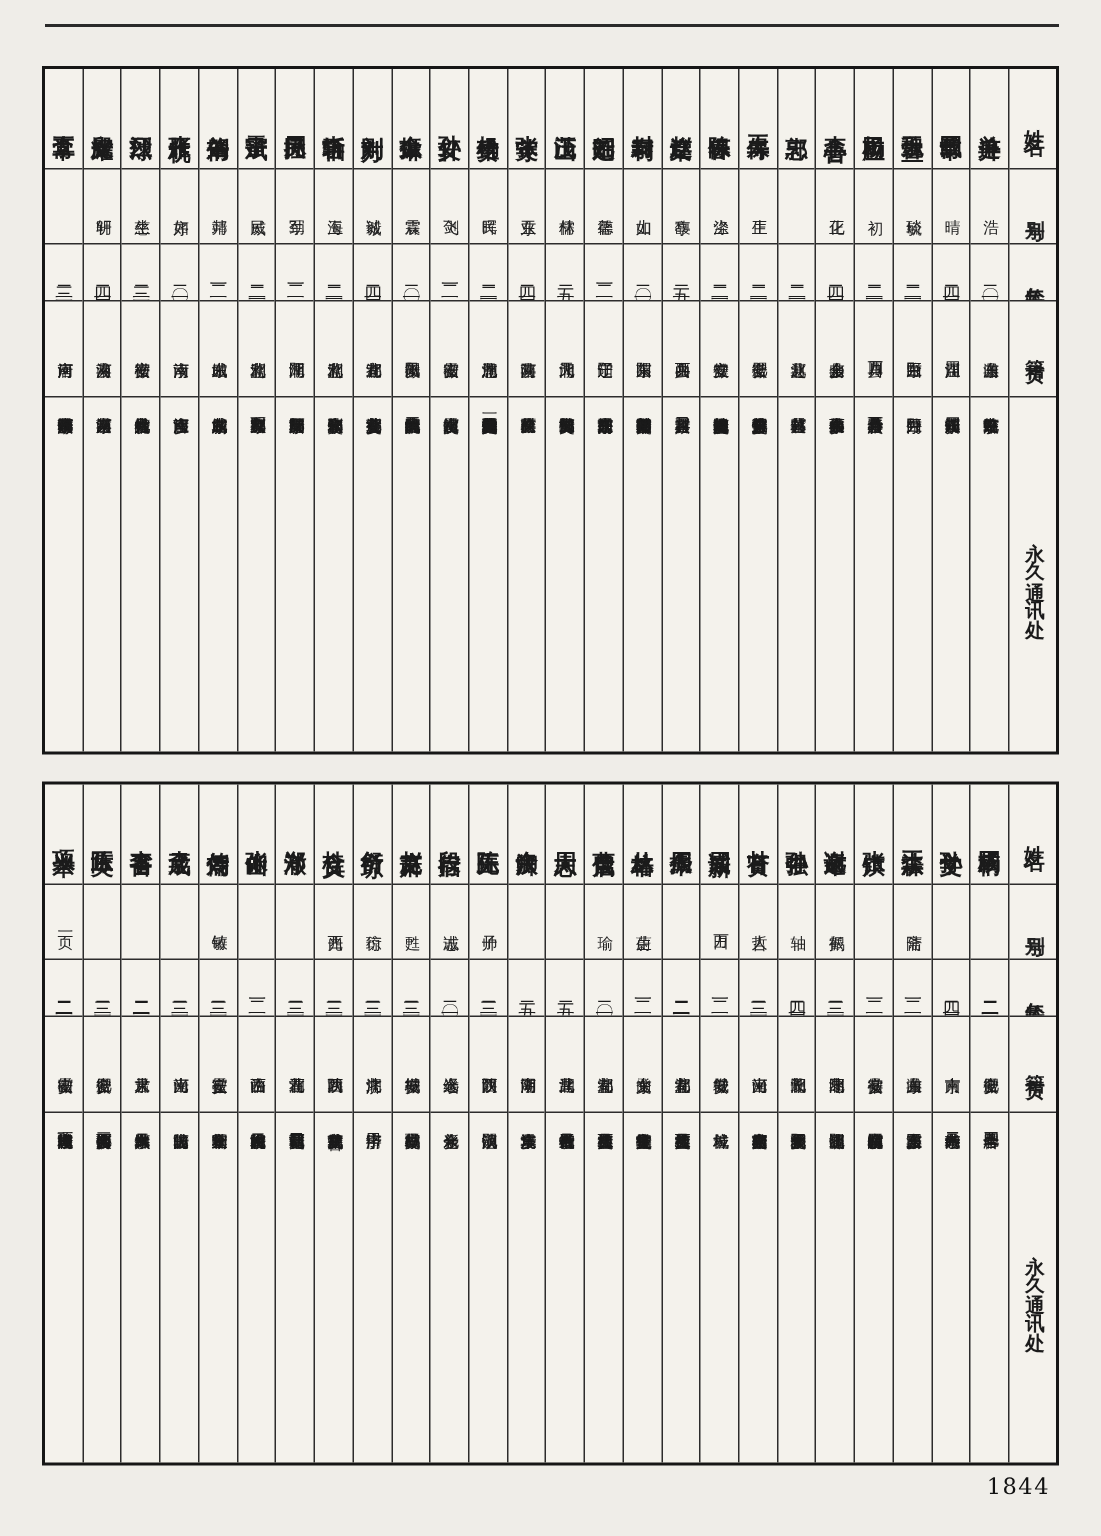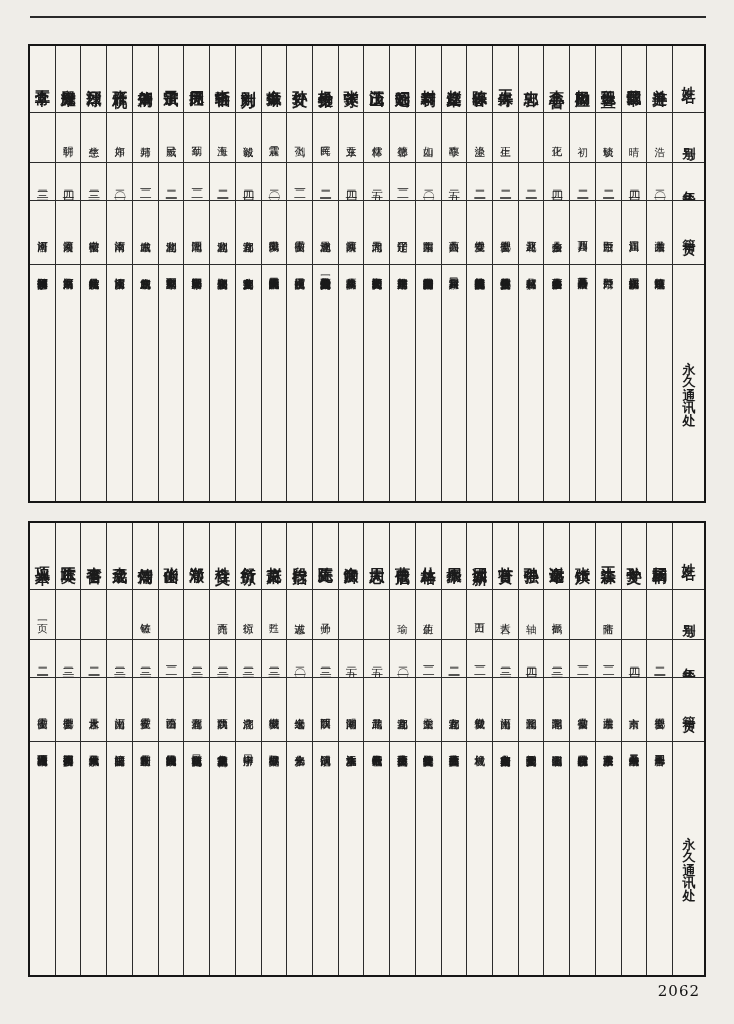--- a/index.html
+++ b/index.html
@@ -957,14 +957,14 @@
         </div>
         <div class="cell r-native">
           <span class="vtxt">安徽霍山</span>
         </div>
         <div class="cell r-addr">
           <span class="vtxt">霍山城内汪万隆转项家桥</span>
         </div>
       </div>
     </section>
 
-  <div class="page-number">2062</div>
+  <div class="page-number">1844</div>
 </div>
 
 </body></html>

